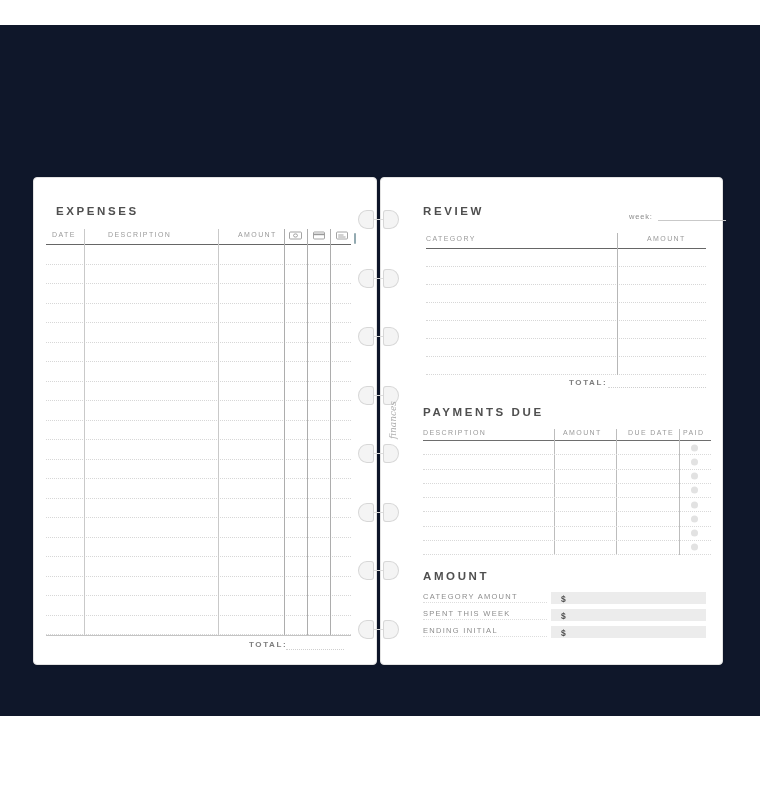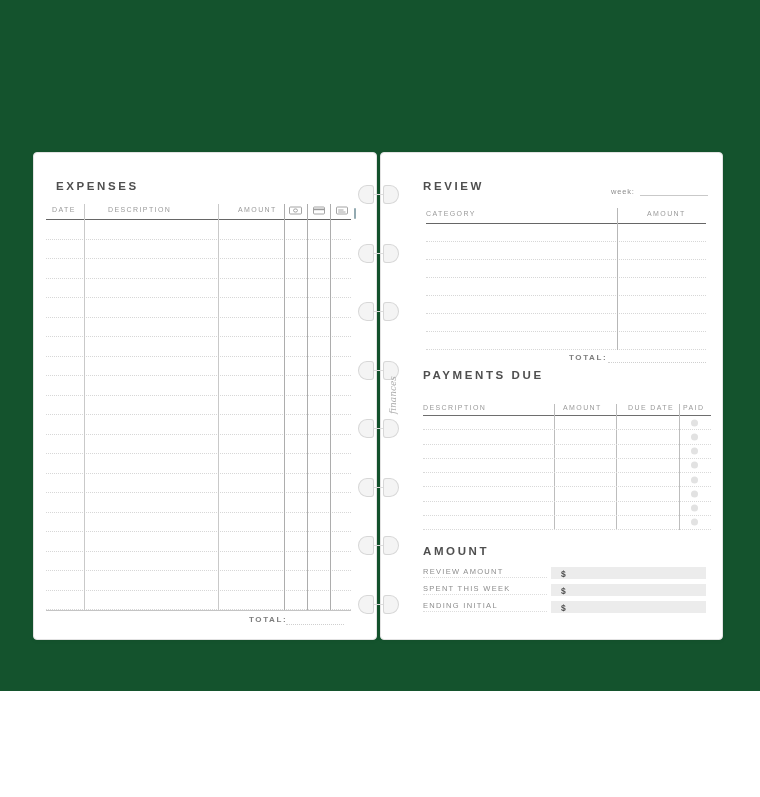--- a/index.html
+++ b/index.html
@@ -1,17 +1,17 @@
 <!DOCTYPE html>
 <html><head>
 <meta charset="utf-8">
 <style>
   html,body{margin:0;padding:0;background:#ffffff;}
-  .screenshot{position:relative;width:760px;height:691px;background:#14532d;overflow:hidden;
-    font-family:"Liberation Sans", sans-serif;}
+  .screenshot{position:relative;width:760px;height:691px;background:#0f172a;overflow:hidden;
+    font-family:"Liberation Sans", sans-serif;margin-top:25px;}
   .page{position:absolute;top:152px;height:488px;background:#ffffff;border:1px solid #e2e2e2;
     border-radius:4px;box-shadow:0 1px 4px rgba(0,0,0,0.05);box-sizing:border-box;}
   .page-left{left:33px;width:344px;}
   .page-right{left:380px;width:343px;}
   .section-title{position:absolute;font-size:11.5px;font-weight:700;color:#4f4f4f;
     letter-spacing:2.6px;}
   .hdr{font-size:7px;color:#9a9a9a;letter-spacing:1.4px;font-weight:400;}
   .small-label{font-size:7.5px;color:#8d8d8d;letter-spacing:1.3px;}
   
   .exp-table{position:absolute;left:12px;top:50px;width:305px;}
@@ -31,21 +31,21 @@
   
   .disc{position:absolute;width:16px;height:19px;background:#f4f4f4;border:1px solid #d7d7d7;
     box-sizing:border-box;}
   .disc-l{border-radius:9px 3px 3px 9px / 9.5px 3px 3px 9.5px;}
   .disc-r{border-radius:3px 9px 9px 3px / 3px 9.5px 9.5px 3px;}
   .disc-link{position:absolute;height:1px;background:#dcdcdc;}
   .script-word{position:absolute;font-family:"DejaVu Serif", serif;font-style:italic;
     font-size:9px;color:#adadad;transform:rotate(-90deg);transform-origin:center;}
   .accent-tab{position:absolute;width:2px;height:11px;background:#93aab1;border-radius:1px;}
   
-  .week-row{position:absolute;left:230px;top:33px;display:flex;align-items:flex-end;justify-content:center;}
+  .week-row{position:absolute;left:248px;top:33px;display:flex;align-items:flex-end;justify-content:center;}
   .week-line{width:68px;border-bottom:1px solid #c9c9c9;margin-left:5px;height:9px;}
   .rev-table{position:absolute;left:45px;top:54px;width:280px;}
   .rev-header{position:relative;height:16px;border-bottom:1.2px solid #666;}
   .rev-header .hdr{position:absolute;top:3px;}
   .h-cat{left:0;}
   .h-revamt{left:221px;}
   .rev-body{position:relative;height:126px;}
   .rev-row{height:18px;border-bottom:1px dotted #d7d7d7;box-sizing:border-box;}
   .rev-vline{position:absolute;left:191px;top:-16px;bottom:0;width:1px;background:#b7b7b7;}
   .rev-total{position:absolute;left:45px;top:200px;width:280px;height:12px;}
@@ -164,21 +164,21 @@
           <div class="rev-row"></div>
           <div class="rev-row"></div>
         </div>
     </div>
 
     <div class="rev-total">
       <span class="total-label" style="left:143px;top:0;">TOTAL:</span>
       <span class="total-dots" style="left:182px;top:8px;width:98px;"></span>
     </div>
 
-    <div class="section-title" style="left:42px;top:216px;">PAYMENTS DUE</div>
+    <div class="section-title" style="left:42px;top:228px;">PAYMENTS DUE</div>
 
     <div class="pay-table">
       <div class="pay-header">
         <span class="hdr h-pdesc">DESCRIPTION</span>
         <span class="hdr h-pamt">AMOUNT</span>
         <span class="hdr h-pdue">DUE DATE</span>
         <span class="hdr h-paid">PAID</span>
       </div>
       <div class="pay-body" id="pay-body">
         <div class="pay-vline" style="left:131px;"></div>
@@ -208,21 +208,21 @@
           <div class="pay-row">
             <div class="paid-dot"></div>
           </div>
         </div>
     </div>
 
     <div class="section-title" style="left:42px;top:392px;">AMOUNT</div>
 
     <div class="budget-rows">
       <div class="budget-row">
-        <span class="budget-label small-label">REVIEW AMOUNT</span>
+        <span class="budget-label small-label">CATEGORY AMOUNT</span>
         <span class="budget-bar">
           <span class="currency">$</span>
         </span>
       </div>
       <div class="budget-row">
         <span class="budget-label small-label">SPENT THIS WEEK</span>
         <span class="budget-bar">
           <span class="currency">$</span>
         </span>
       </div>

